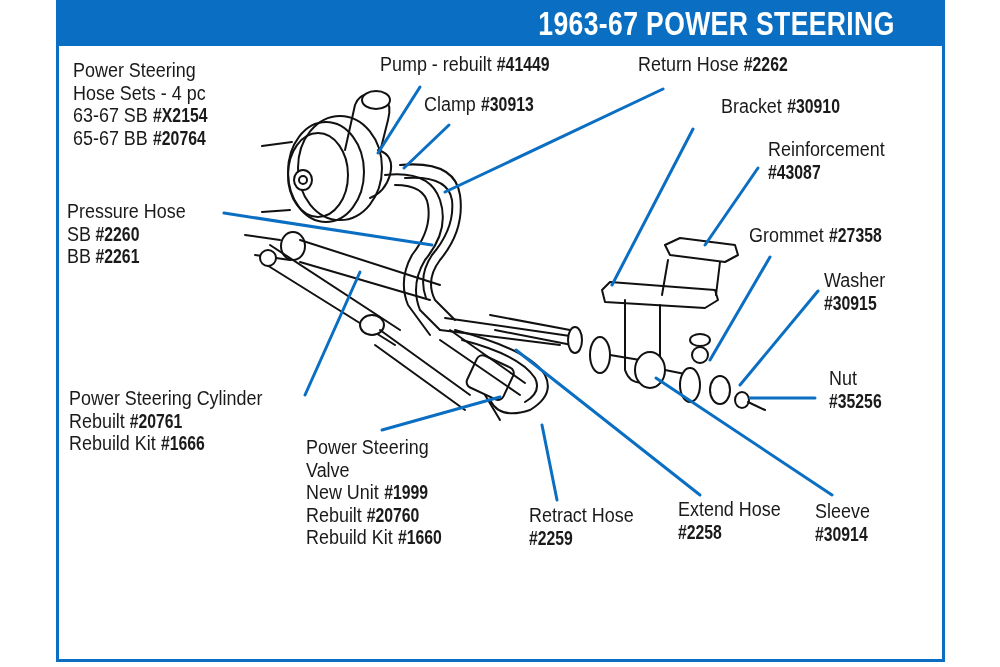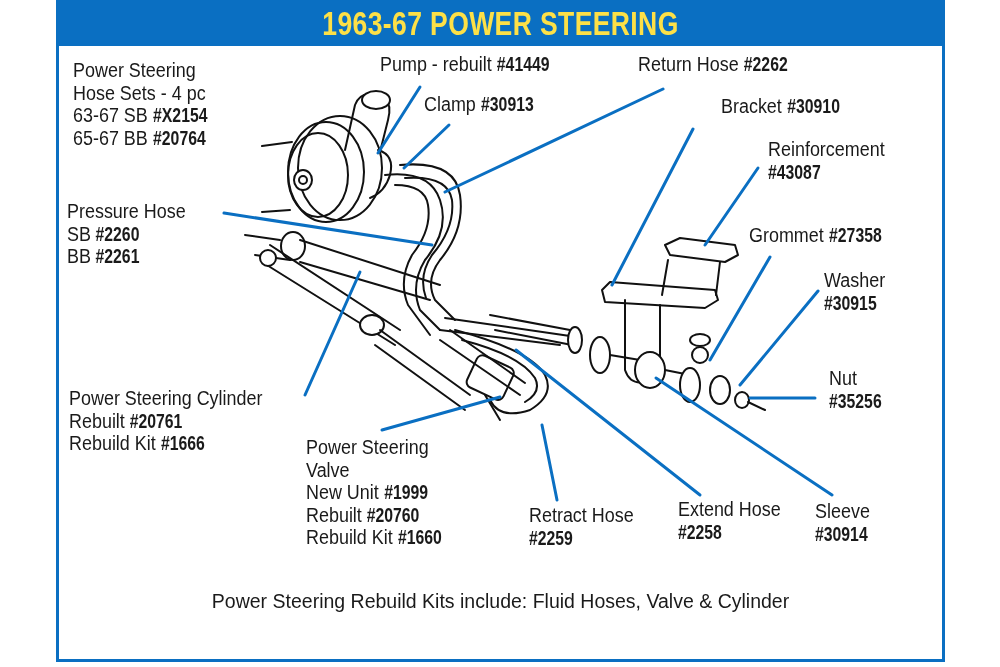--- a/index.html
+++ b/index.html
@@ -1,18 +1,18 @@
 <!DOCTYPE html>
 <html><head>
 <meta charset="utf-8">
 <style>
   html,body{margin:0;padding:0;background:#fff;}
   body{width:1000px;height:667px;position:relative;overflow:hidden;font-family:"DejaVu Sans Condensed","DejaVu Sans",sans-serif;}
   .frame{position:absolute;left:56px;top:0;width:883px;height:659px;border:3px solid #0a6fc2;border-top:none;background:#fff;}
-  .titlebar{position:absolute;left:56px;top:0;width:889px;height:46px;background:#0a6fc2;color:#fde047;text-align:center;}
+  .titlebar{position:absolute;left:56px;top:0;width:889px;height:46px;background:#0a6fc2;color:#ffffff;text-align:right;}
   .titlebar span{display:inline-block;font-family:"Liberation Sans",sans-serif;font-weight:bold;font-size:34px;line-height:46px;transform:scaleX(0.78);letter-spacing:0.5px;}
   .lbl{position:absolute;color:#1a1a1a;font-family:"Liberation Sans",sans-serif;font-size:19.5px;line-height:22.5px;white-space:nowrap;transform-origin:0 0;transform:scaleX(0.92);}
   .lbl b{font-weight:bold;font-family:"Liberation Sans",sans-serif;display:inline-block;transform:scaleX(0.88);transform-origin:0 50%;}
   .center{text-align:center;transform:none;}
   svg.art{position:absolute;left:0;top:0;}
 </style>
 </head>
 <body>
 
 <div class="frame"></div>
@@ -175,14 +175,13 @@
   <div>Extend Hose</div>
   <div><b>#2258</b></div>
 </div>
 
 <div class="lbl" style="left:815px;top:500px;">
   <div>Sleeve</div>
   <div><b>#30914</b></div>
 </div>
 
 <div class="lbl center" style="left:56px;width:889px;top:590px;">
-  <div>Power Steering Rebuild Kits include: Fluid Hoses, Valve &amp; Cylinder</div>
 </div>
 
 </body></html>

